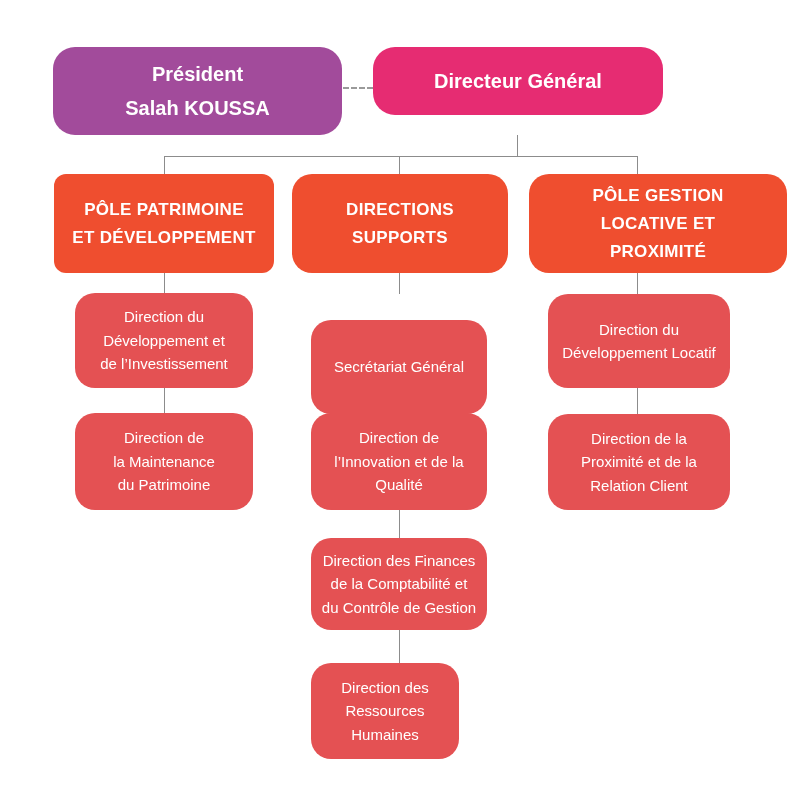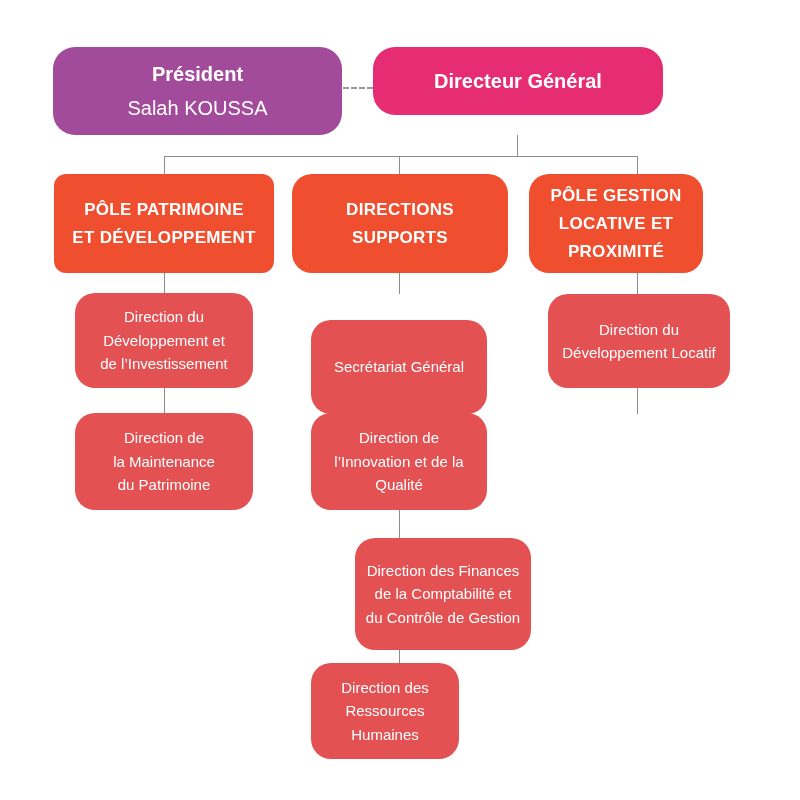--- a/index.html
+++ b/index.html
@@ -37,21 +37,21 @@
     box-sizing: border-box;
     white-space: pre-line;
   }
   .box.exec {
     border-radius: 22px;
     font-size: 20px;
     line-height: 34px;
     padding: 12px 10px;
   }
   .box.exec .exec-title { font-weight: bold; }
-  .box.exec .exec-name  { font-weight: normal; }
+  .box.exec .exec-name  { font-weight: bold; }
   .purple { background: #a24b9b; }
   .pink   { background: #e62c72; }
   .box.pole {
     background: #ef4e2f;
     border-radius: 20px;
     font-weight: bold;
     font-size: 17px;
     line-height: 28px;
     letter-spacing: 0.3px;
     padding: 6px 10px;
@@ -96,42 +96,45 @@
   <div class="box exec pink" style="left:373px; top:47px; width:290px; height:68px;">
     <div class="exec-title">Directeur Général</div>
   </div>
 
   <div class="box pole" style="left:54px; top:174px; width:220px; height:99px;border-radius:12px;">PÔLE PATRIMOINE
 ET DÉVELOPPEMENT</div>
 
   <div class="box pole" style="left:292px; top:174px; width:216px; height:99px;text-align:center;">DIRECTIONS
 SUPPORTS</div>
 
-  <div class="box pole" style="left:529px; top:174px; width:174px; height:99px;">PÔLE GESTION
+  <div class="box pole" style="left:529px; top:174px; width:258px; height:99px;">PÔLE GESTION
 LOCATIVE ET
 PROXIMITÉ</div>
 
   <div class="box dept" style="left:75px; top:293px; width:178px; height:95px;">Direction du
 Développement et
 de l’Investissement</div>
 
   <div class="box dept" style="left:75px; top:413px; width:178px; height:97px;">Direction de
 la Maintenance
 du Patrimoine</div>
 
   <div class="box dept" style="left:311px; top:294px; width:176px; height:94px;margin-top:26px;">Secrétariat Général</div>
 
   <div class="box dept" style="left:311px; top:413px; width:176px; height:97px;">Direction de
 l’Innovation et de la
 Qualité</div>
 
-  <div class="box dept" style="left:311px; top:538px; width:176px; height:112px;margin-left:44px;">Direction des Finances
+  <div class="box dept" style="left:311px; top:538px; width:176px; height:92px;">Direction des Finances
 de la Comptabilité et
 du Contrôle de Gestion</div>
 
   <div class="box dept" style="left:311px; top:663px; width:148px; height:96px;">Direction des
 Ressources Humaines</div>
 
   <div class="box dept" style="left:548px; top:294px; width:182px; height:94px;">Direction du
 Développement Locatif</div>
 
+  <div class="box dept" style="left:548px; top:414px; width:182px; height:96px;">Direction de la
+Proximité et de la
+Relation Client</div>
 
 </div>
 
 </body></html>

